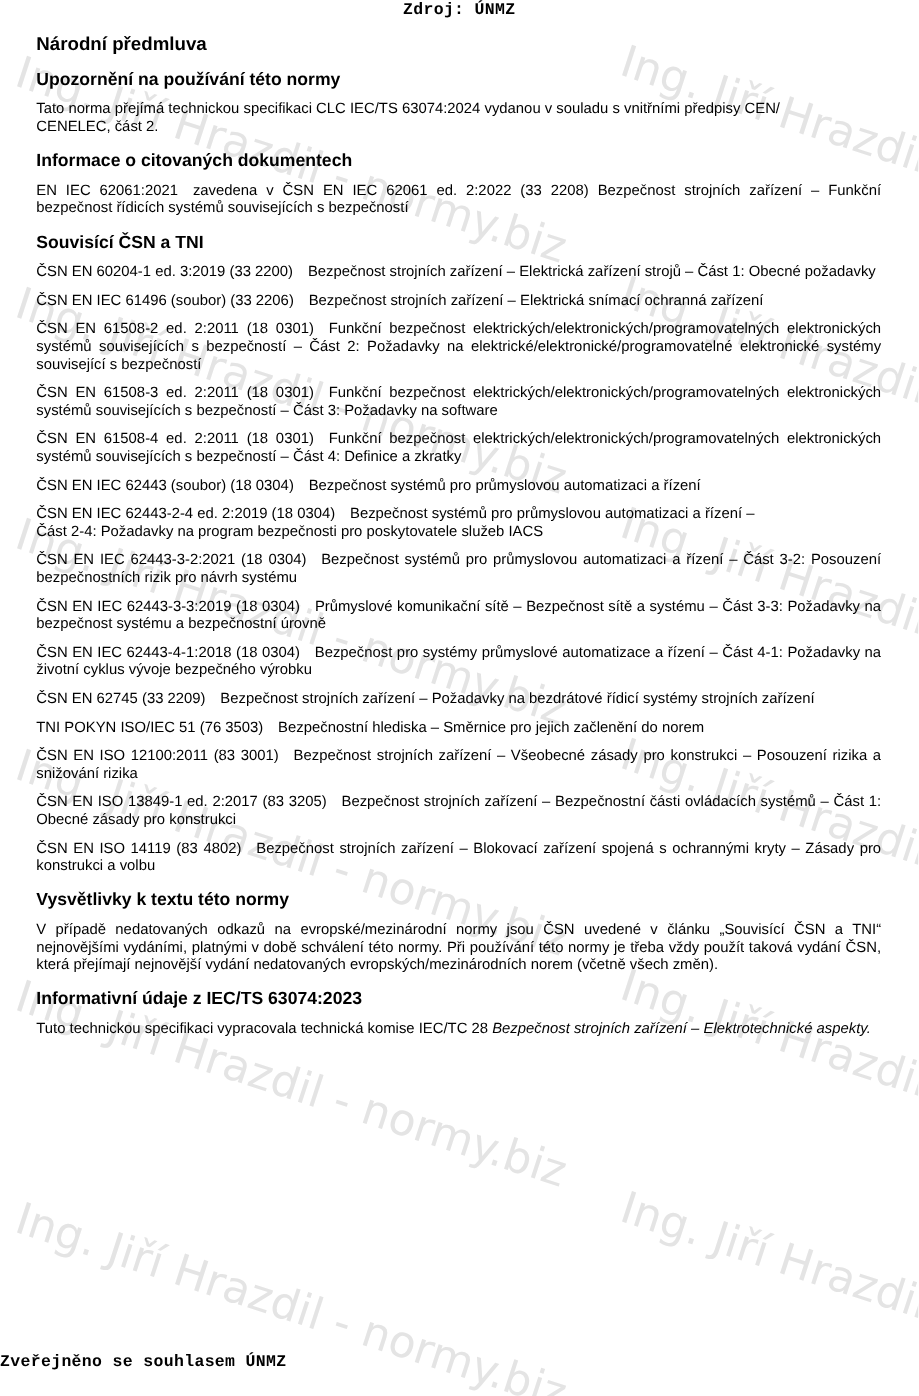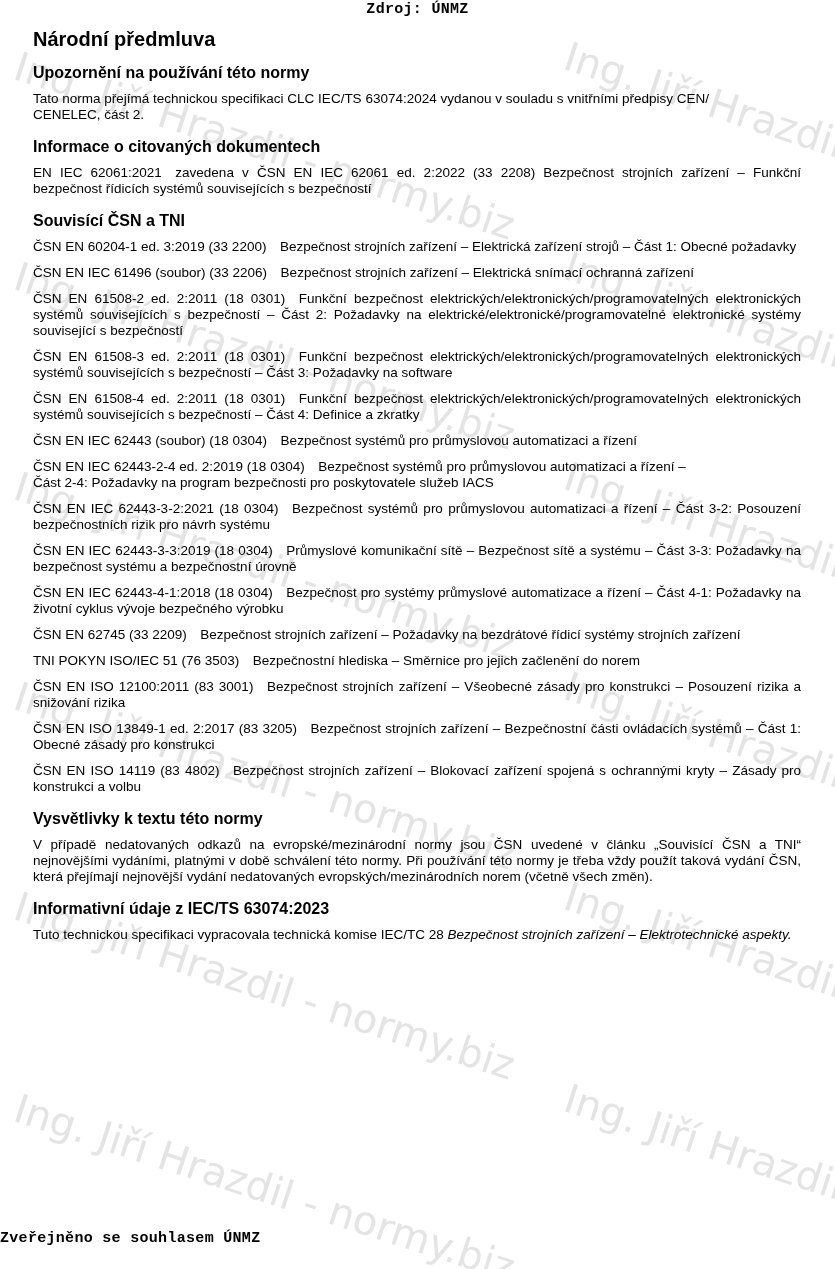--- a/index.html
+++ b/index.html
@@ -32,21 +32,21 @@
     font-family: "Liberation Mono", "DejaVu Sans Mono", monospace;
     font-size: 15px;
     letter-spacing: 0.3px;
     font-weight: bold;
   }
   .source-note { position: absolute; top: 2px; left: 0; width: 100%; text-align: center; z-index: 2; }
   .footer-note { position: absolute; bottom: 22px; left: 0; width: 100%; z-index: 2; }
   
   .content { position: absolute; left: 33px; top: 0; width: 768px; z-index: 1; }
   h1.doc-title {
-    font-size: 20px;
+    font-size: 17px;
     line-height: 19px;
     font-weight: bold;
     margin: 30px 0 0 0;
   }
   h2.sec-heading {
     font-size: 16px;
     line-height: 16px;
     font-weight: bold;
     margin: 16px 0 10px 0;
   }

